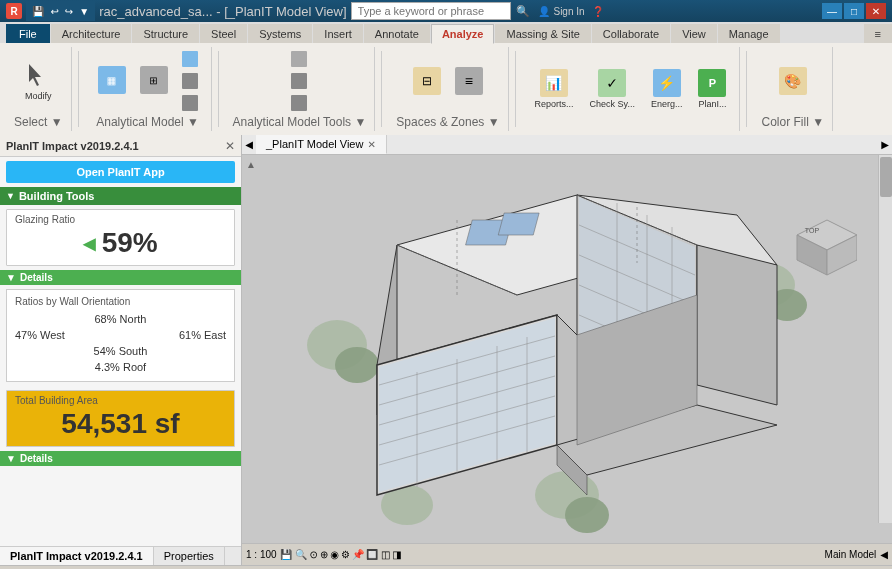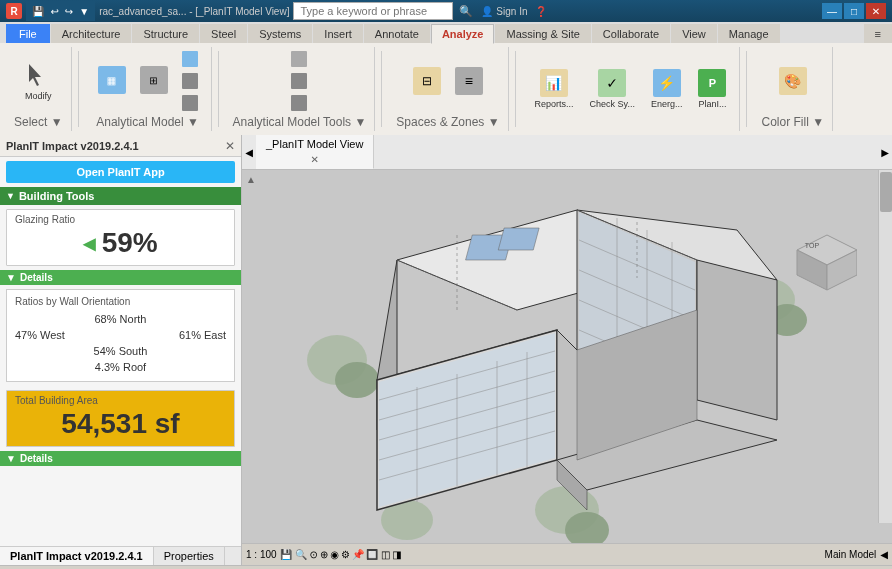--- a/index.html
+++ b/index.html
@@ -10,27 +10,27 @@
       height: 22px;
       background: linear-gradient(to bottom, #1a5276, #154360);
       display: flex;
       align-items: center;
       justify-content: space-between;
       padding: 0 6px;
       color: white;
     }
     .title-bar-left { display: flex; align-items: center; gap: 4px; }
     .title-bar-icon { width: 16px; height: 16px; background: #e74c3c; border-radius: 2px; display: flex; align-items: center; justify-content: center; font-size: 10px; color: white; font-weight: bold; }
-    .title-bar-text { font-size: 10px; color: #ccc; }
+    .title-bar-text { font-size: 13px; color: #ccc; }
     .title-bar-right { display: flex; gap: 2px; }
     .title-bar-btn { width: 20px; height: 16px; background: #2980b9; border: none; color: white; font-size: 10px; cursor: pointer; display: flex; align-items: center; justify-content: center; }
     .ribbon-tabs { display: flex; align-items: flex-end; background: #ddd; padding-top: 2px; gap: 1px; padding-left: 6px; }
     .ribbon-tab { padding: 3px 10px; font-size: 11px; cursor: pointer; border: 1px solid transparent; border-bottom: none; background: #d4d0c8; color: #333; }
     .ribbon-tab.active { background: #f0ede8; border-color: #bbb; border-bottom: 1px solid #f0ede8; margin-bottom: -1px; color: #000; }
-    .ribbon-tab.file { background: #3b82f6; color: white; padding: 3px 12px; }
+    .ribbon-tab.file { background: #0c4a6e; color: white; padding: 3px 12px; }
     .ribbon-content { display: flex; align-items: stretch; padding: 4px 6px; gap: 6px; min-height: 80px; }
     .ribbon-group { display: flex; flex-direction: column; align-items: center; border-right: 1px solid #ccc; padding: 2px 8px; gap: 2px; }
     .ribbon-group-label { font-size: 12px; color: #666; margin-top: auto; }
     .ribbon-items { display: flex; gap: 4px; align-items: center; flex: 1; }
     .ribbon-btn { display: flex; flex-direction: column; align-items: center; padding: 3px 4px; cursor: pointer; border: 1px solid transparent; border-radius: 2px; min-width: 36px; }
     .ribbon-btn-icon { width: 28px; height: 28px; background: #999; border-radius: 2px; display: flex; align-items: center; justify-content: center; font-size: 14px; }
     .ribbon-btn-label { font-size: 9px; color: #333; text-align: center; margin-top: 2px; }
     .ribbon-small-btn { display: flex; align-items: center; gap: 2px; padding: 1px 4px; font-size: 10px; cursor: pointer; border: 1px solid transparent; }
     .ribbon-small-icon { width: 16px; height: 16px; background: #888; border-radius: 1px; }
 
@@ -68,21 +68,21 @@
     .details-center { text-align: center; font-size: 11px; color: #333; padding: 2px 0; }
 
     .total-card { border: 1px solid #ccc; margin: 4px 6px; background: #eab308; border-radius: 1px; }
     .total-card-title { font-size: 10px; color: #555; padding: 4px 8px 0; }
     .total-card-value { font-size: 28px; font-weight: bold; color: #333; padding: 2px 8px 6px; text-align: center; }
 
     
     .view-area { flex: 1; display: flex; flex-direction: column; overflow: hidden; }
     .view-tabs { display: flex; align-items: center; background: #e8e8e8; border-bottom: 1px solid #bbb; }
     .view-tab { padding: 3px 10px; font-size: 11px; cursor: pointer; border-right: 1px solid #ccc; display: flex; align-items: center; gap: 4px; }
-    .view-tab.active { background: #f5f5f5; border-bottom: 1px solid #f5f5f5; flex-direction: column; }
+    .view-tab.active { background: #f5f5f5; border-bottom: 1px solid #f5f5f5; }
     .view-tab-close { font-size: 10px; cursor: pointer; color: #666; }
 
     
     .view-canvas { flex: 1; background: #c8c8c8; position: relative; overflow: hidden; display: flex; align-items: center; justify-content: center; }
     .view-scroll { position: absolute; right: 0; top: 0; bottom: 20px; width: 14px; background: #ddd; border-left: 1px solid #bbb; }
     .view-scroll-thumb { width: 12px; height: 40px; background: #aaa; margin: 2px auto; border-radius: 2px; }
 
     
     .status-bar { display: flex; align-items: center; background: #d4d0c8; border-top: 1px solid #bbb; height: 22px; padding: 0 4px; gap: 6px; font-size: 10px; }
     .status-text { color: #333; }

